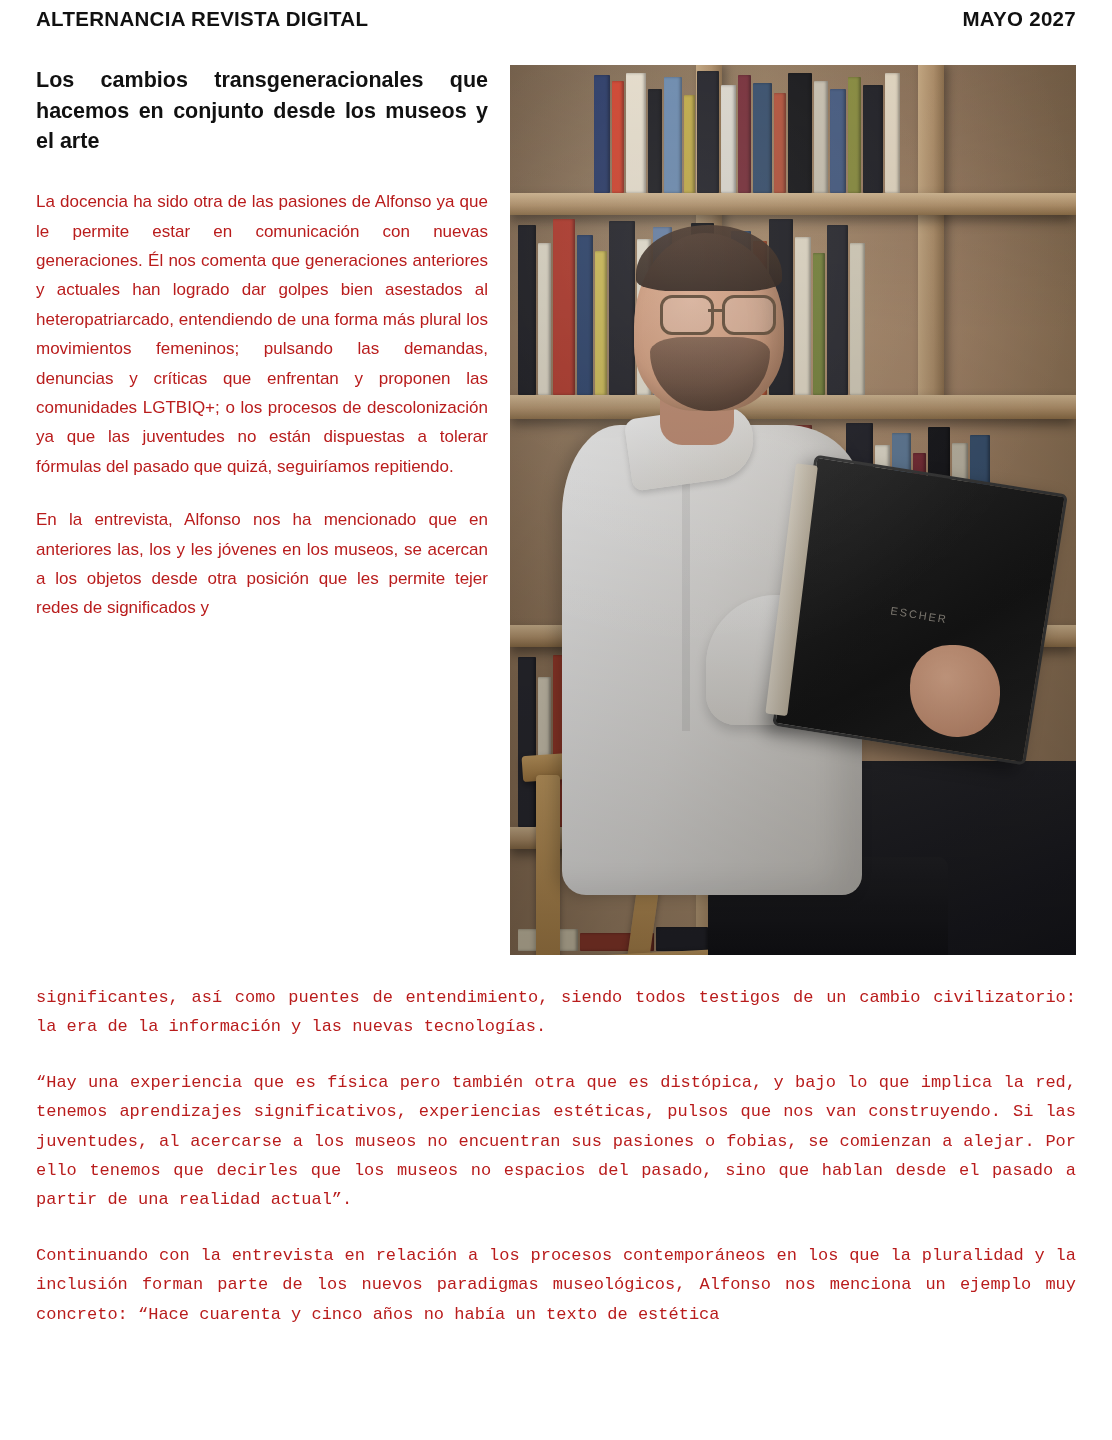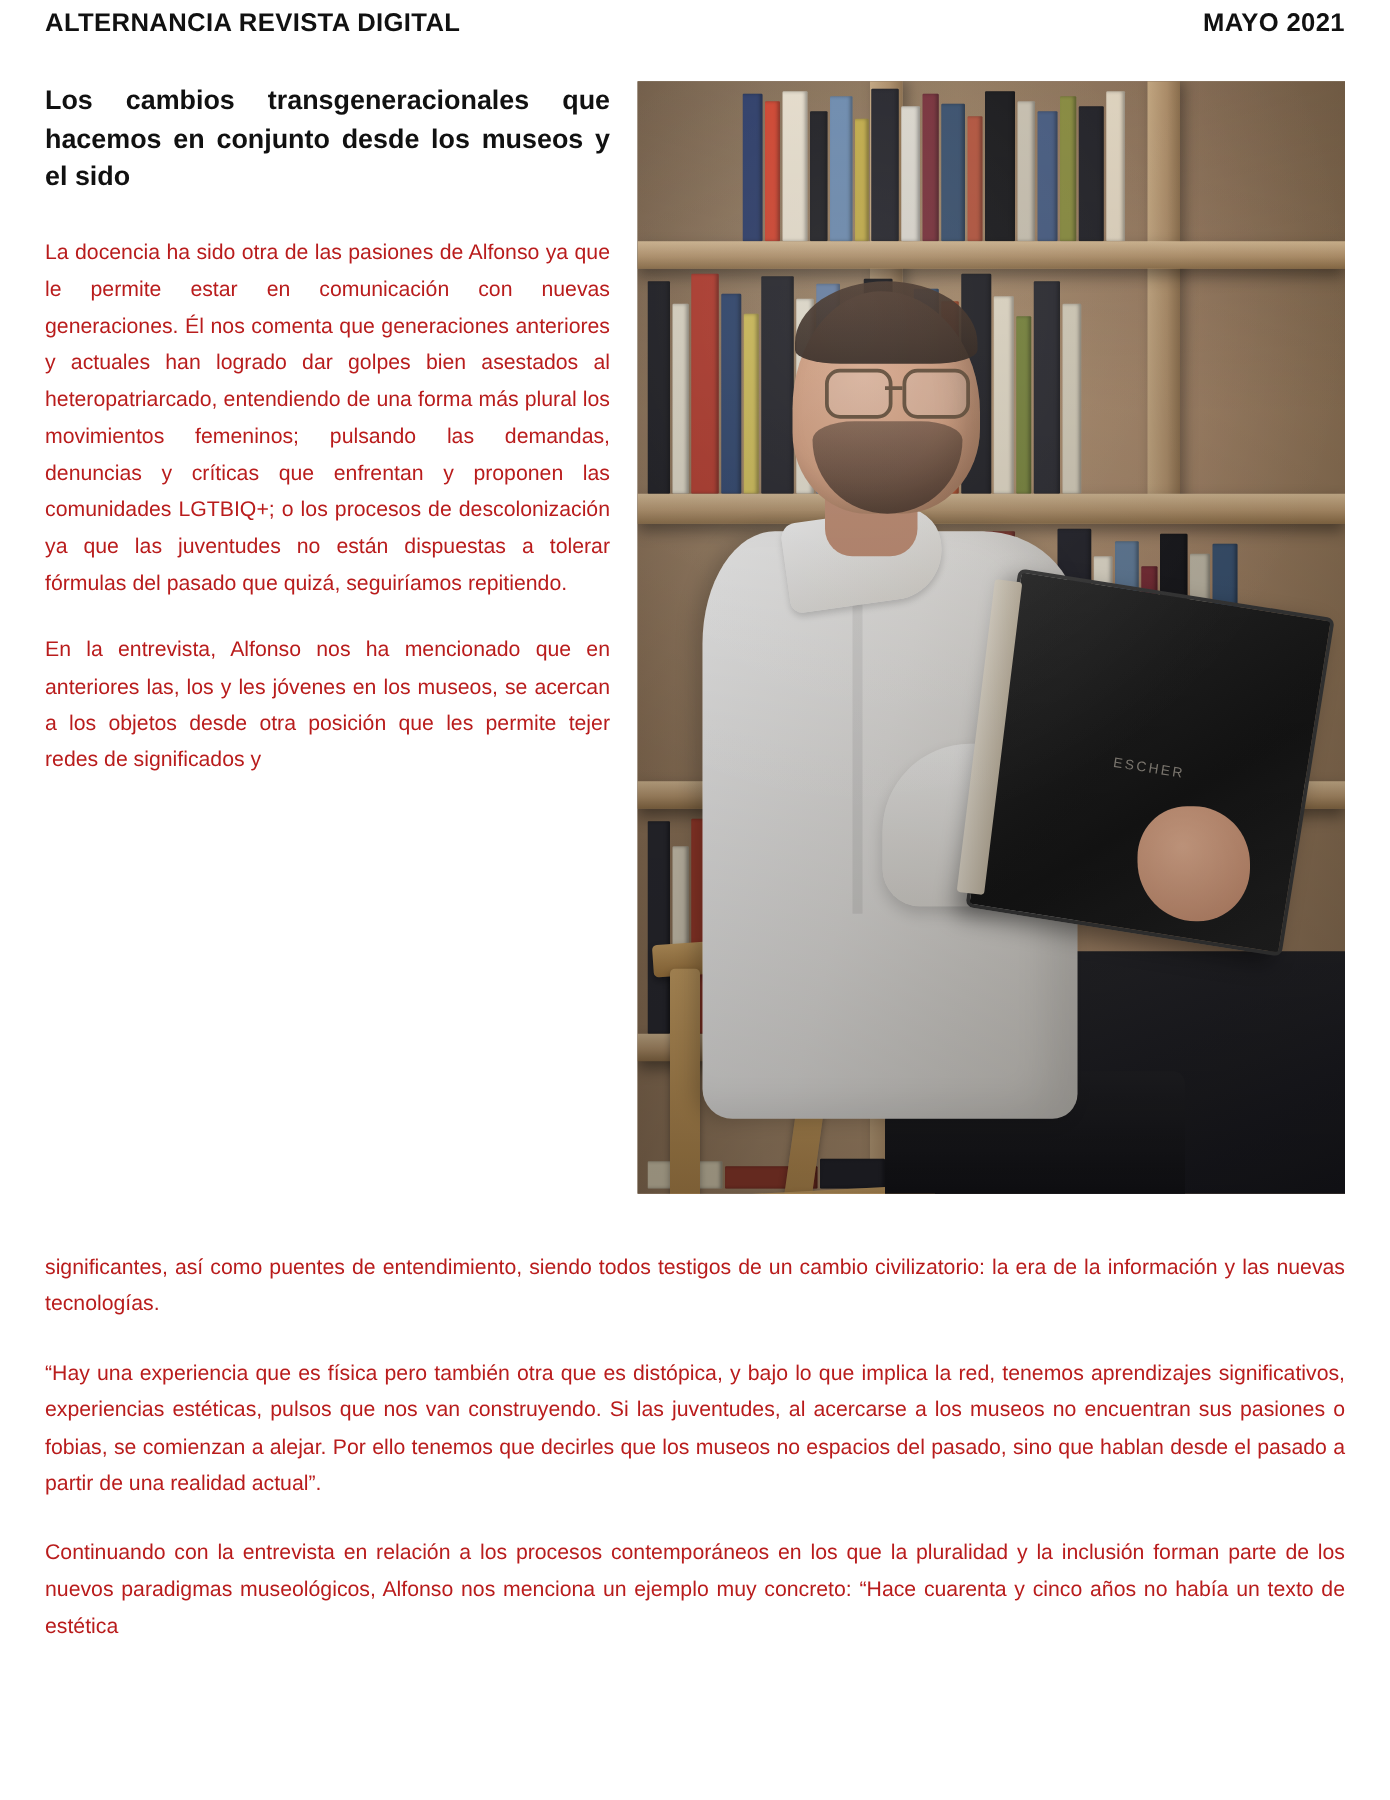--- a/index.html
+++ b/index.html
@@ -311,38 +311,39 @@
     position: absolute;
     inset: 0;
     background:
       radial-gradient(120% 80% at 30% 20%, rgba(255,255,255,0.10), rgba(0,0,0,0) 60%),
       linear-gradient(180deg, rgba(0,0,0,0.05), rgba(0,0,0,0.30));
     pointer-events: none;
   }
 
   
   .bottom-block {
-    margin-top: 44px;
+    margin-top: 28px;
+    font-family: Liberation Mono, monospace;
   }
   .bottom-block p.body { margin-bottom: 26px; }
 </style>
 </head>
 <body>
 
 <div class="page">
 
   <div class="masthead">
     <span class="left">ALTERNANCIA REVISTA DIGITAL</span>
-    <span class="right">MAYO 2021</span>
+    <span class="right">MAYO 2027</span>
   </div>
 
   <div class="top-block">
 
     <div class="col-left">
-      <h1 class="headline">Los cambios transgeneracionales que hacemos en conjunto desde los museos y el sido</h1>
+      <h1 class="headline">Los cambios transgeneracionales que hacemos en conjunto desde los museos y el arte</h1>
       <p class="body">La docencia ha sido otra de las pasiones de Alfonso ya que le permite estar en comunicación con nuevas generaciones. Él nos comenta que generaciones anteriores y actuales han logrado dar golpes bien asestados al heteropatriarcado, entendiendo de una forma más plural los movimientos femeninos; pulsando las demandas, denuncias y críticas que enfrentan y proponen las comunidades LGTBIQ+; o los procesos de descolonización ya que las juventudes no están dispuestas a tolerar fórmulas del pasado que quizá, seguiríamos repitiendo.</p>
       <p class="body">En la entrevista, Alfonso nos ha mencionado que en anteriores las, los y les jóvenes en los museos, se acercan a los objetos desde otra posición que les permite tejer redes de significados y</p>
     </div>
 
     <div class="col-right">
       <div class="photo">
         <div class="inner">
           <div class="shelf-bg"></div>
 
           <div class="upright u1"></div>

